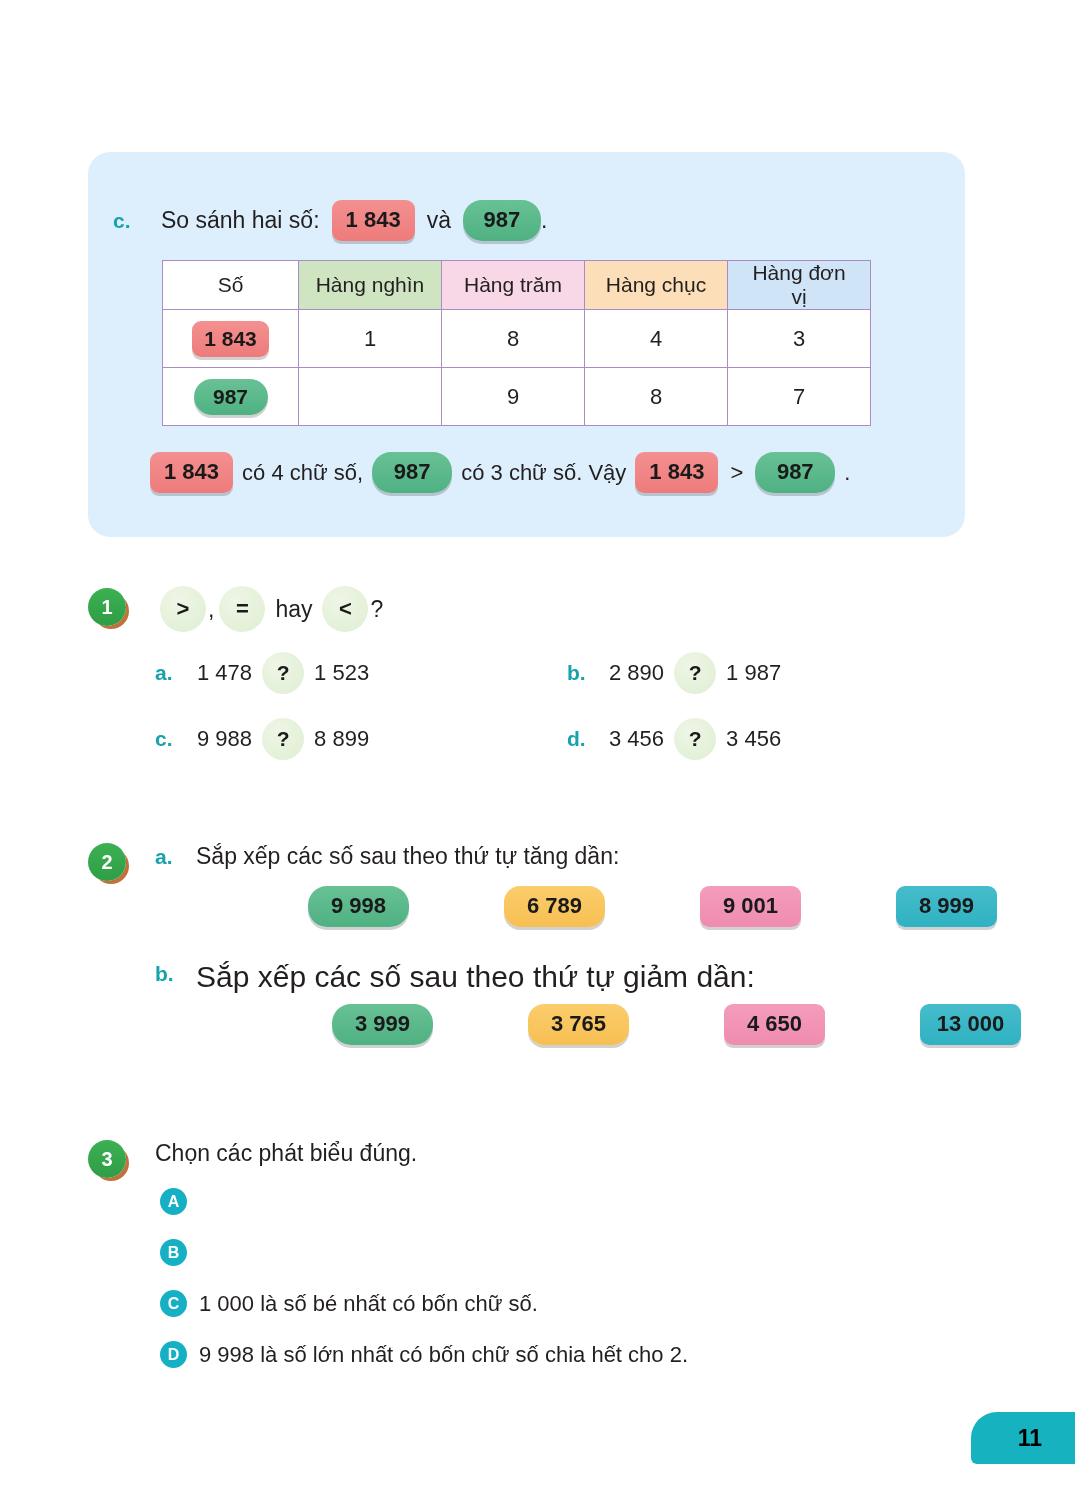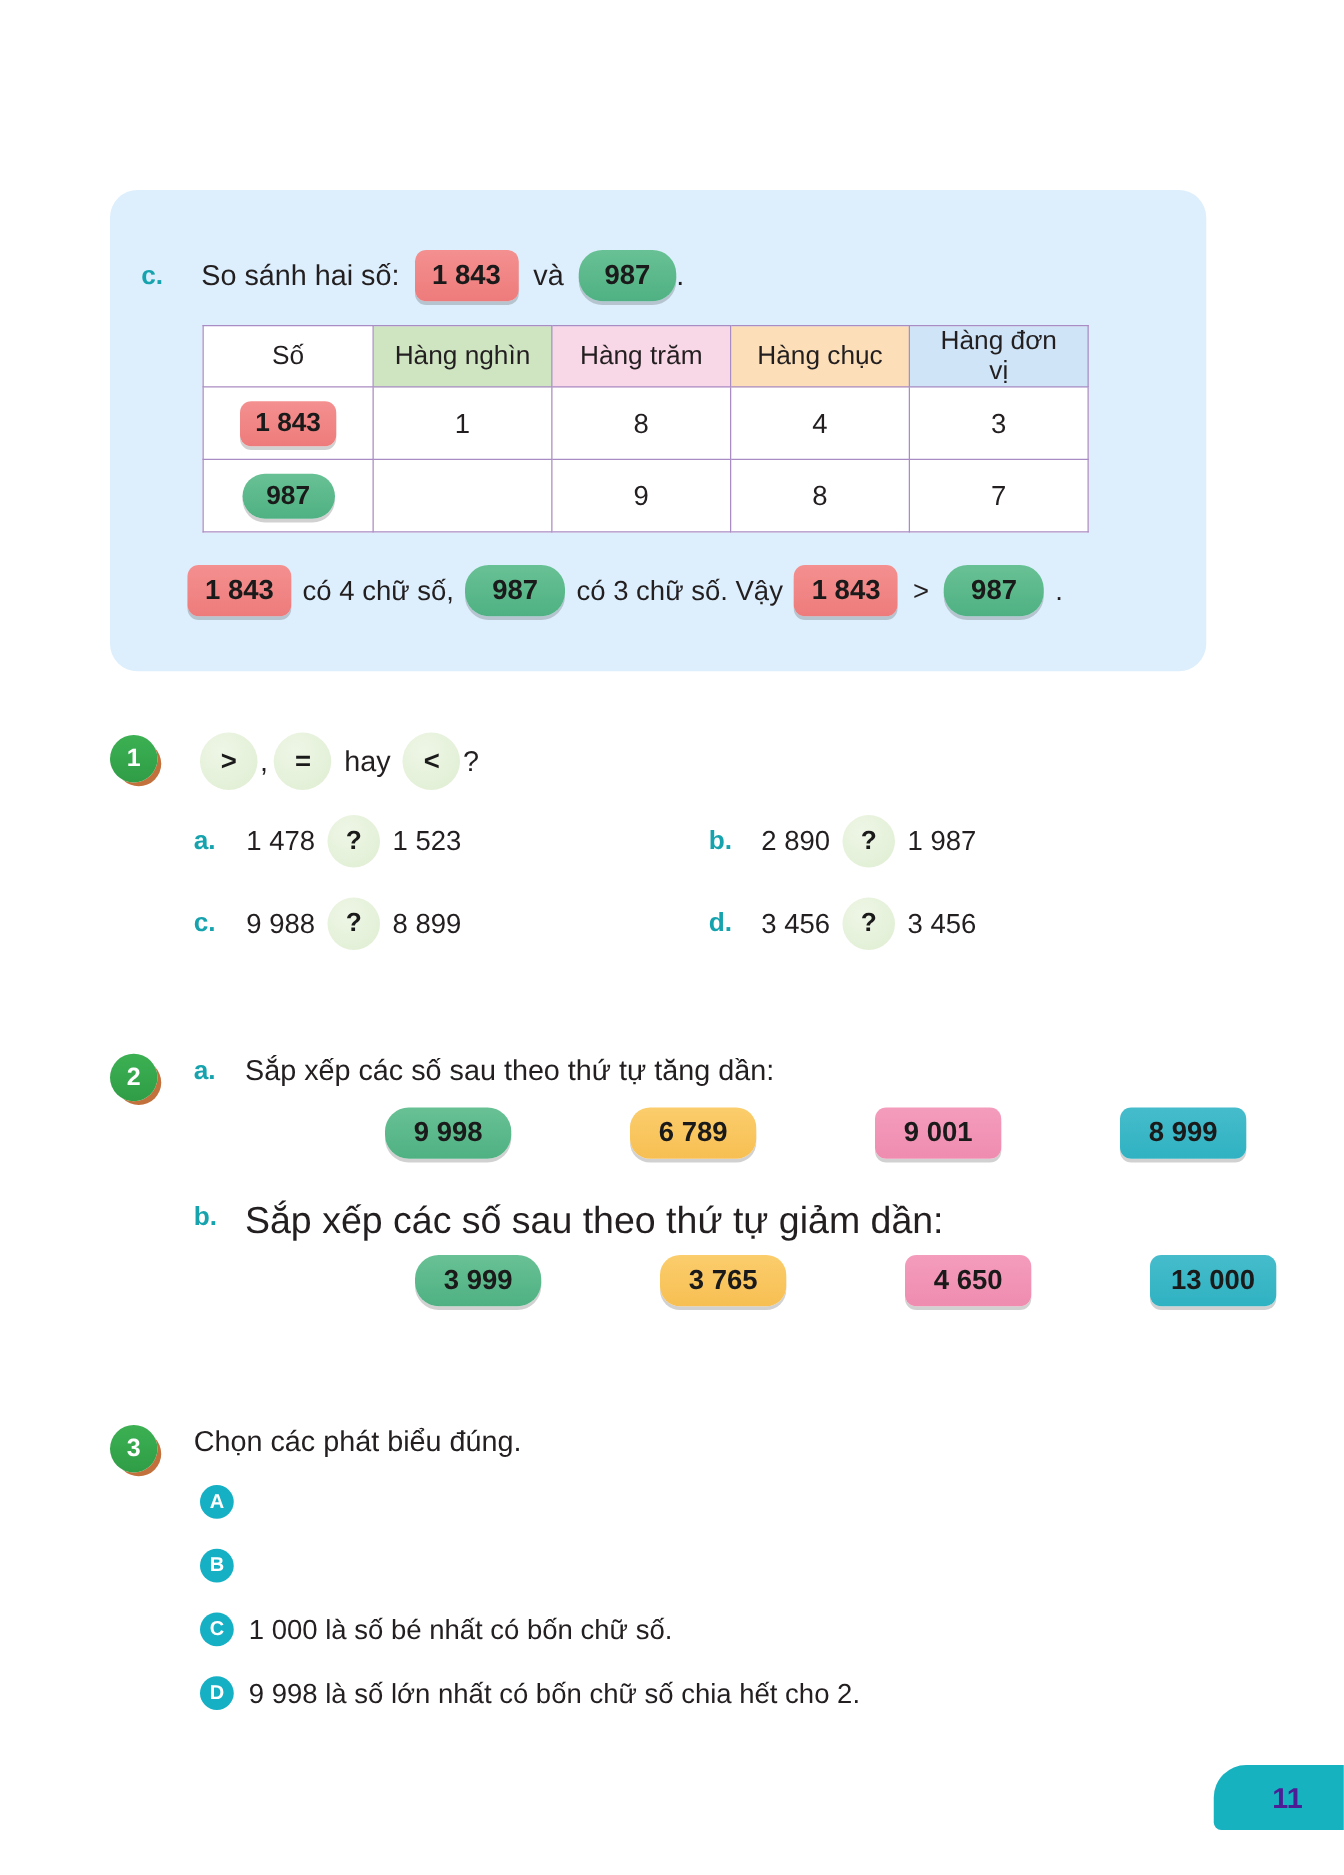--- a/index.html
+++ b/index.html
@@ -168,21 +168,21 @@
   }
 
   
   .page-tab {
     position: absolute;
     right: 0; top: 1412px;
     width: 104px; height: 52px;
     background: #17b2bf;
     border-top-left-radius: 26px;
     border-bottom-left-radius: 6px;
-    color: #4c1d95;
+    color: #000000;
     font-weight: bold;
     font-size: 23px;
     display: flex; align-items: center; justify-content: center;
     padding-left: 14px;
   }
 </style>
 </head>
 <body>
 
 <div class="example-box">

